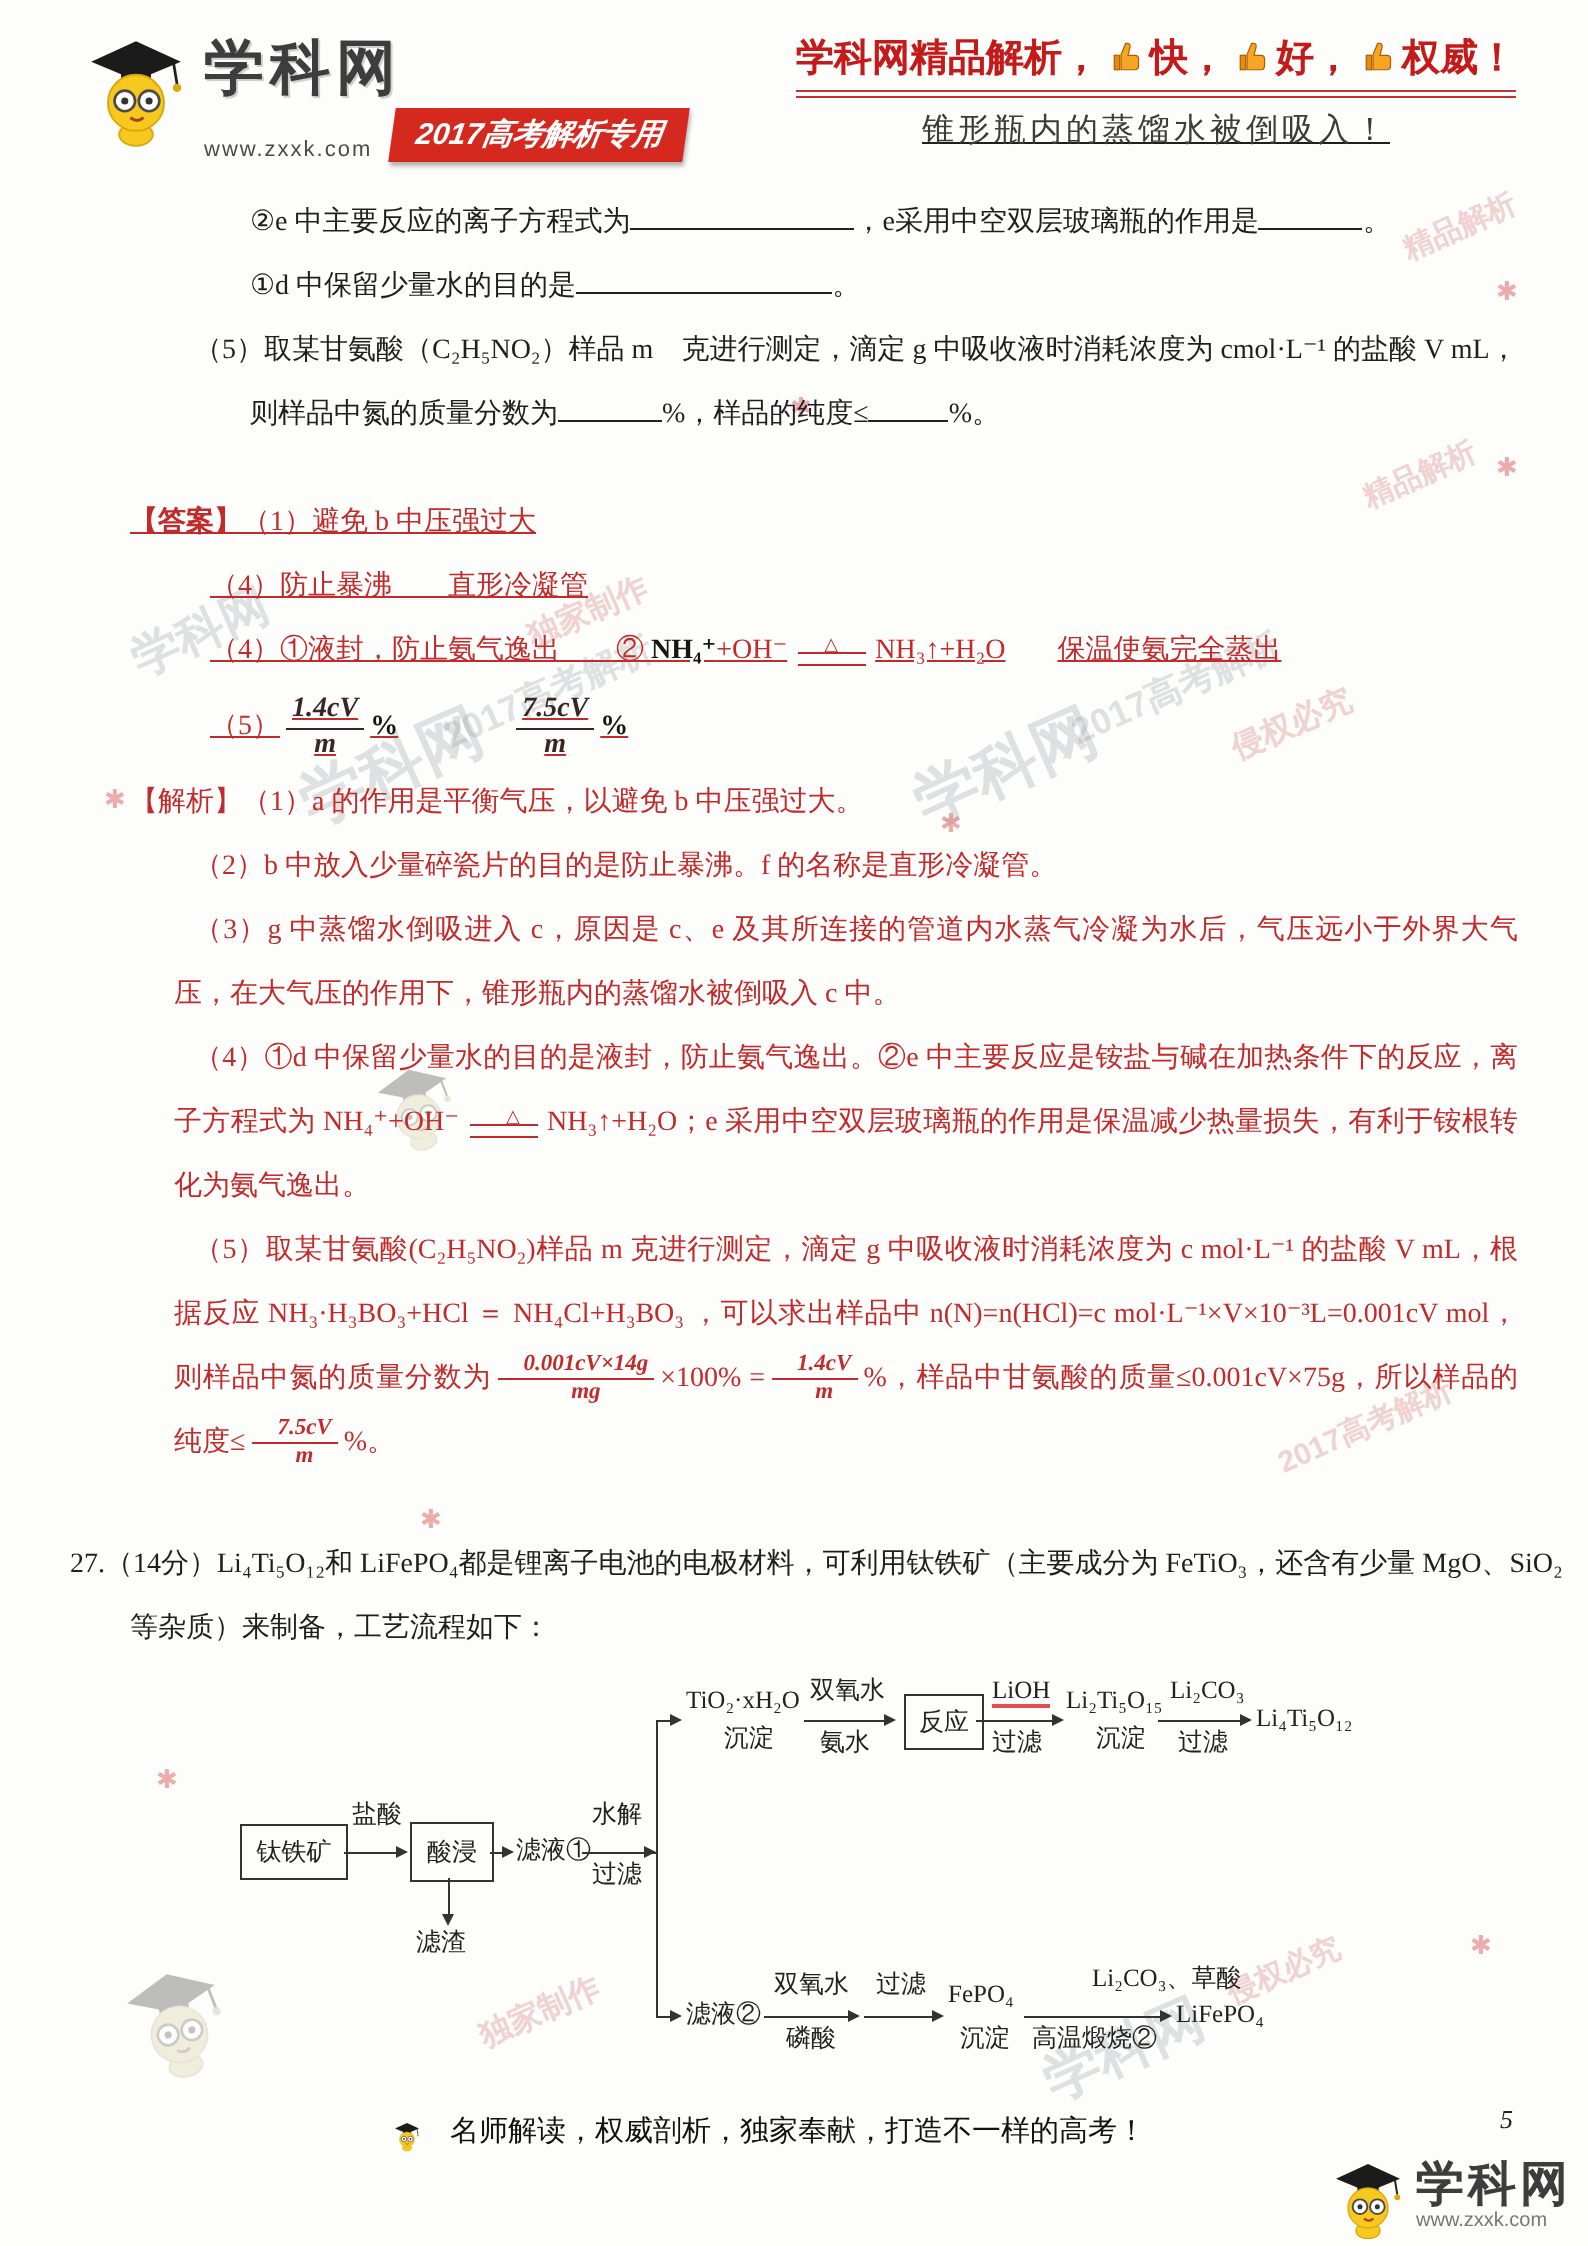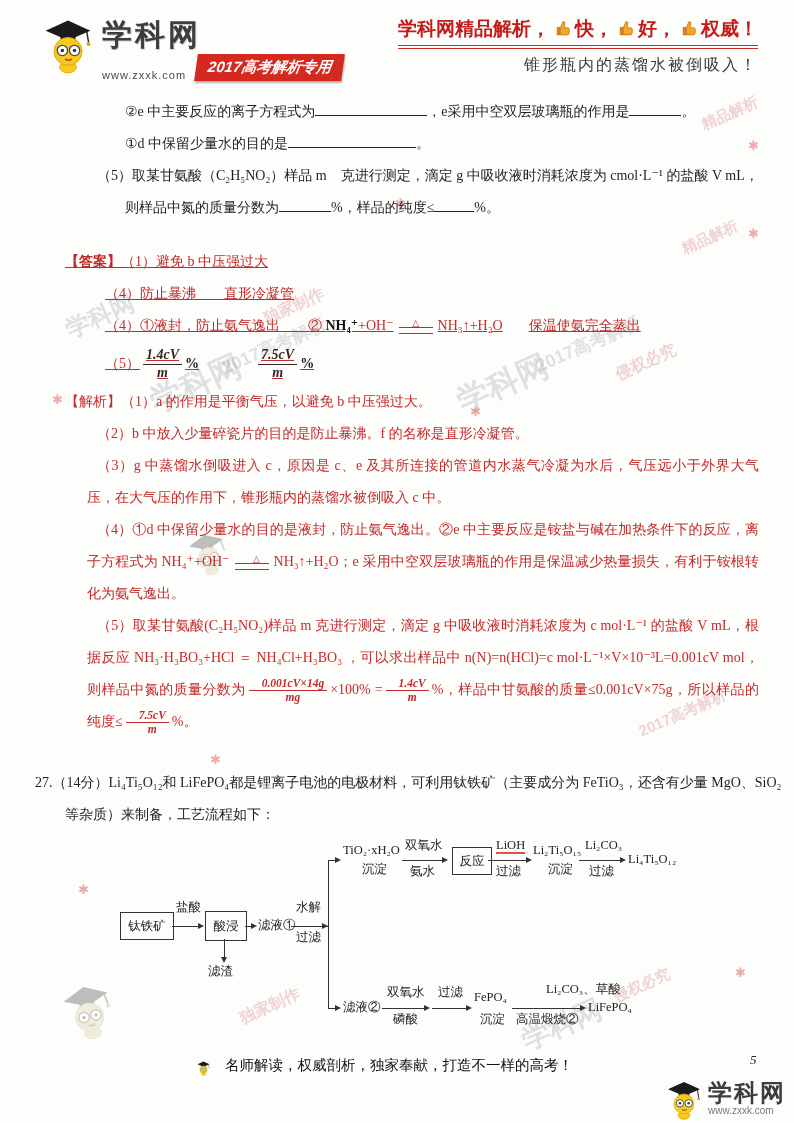--- a/index.html
+++ b/index.html
@@ -9,21 +9,21 @@
   .hdr-logo{position:absolute;left:40px;top:12px;display:flex;align-items:flex-start;gap:6px;z-index:2;}
   .mascot{display:block;}
   .logo-col{display:flex;flex-direction:column;margin-top:8px;}
   .logo-name{font-family:"Liberation Sans","DejaVu Sans",sans-serif;font-weight:900;font-size:30px;
              color:#3d3d3d;letter-spacing:3px;line-height:30px;text-shadow:1px 1px 0 #cfcfcf;}
   .logo-row{display:flex;align-items:flex-end;gap:10px;}
   .logo-url{font-family:"Liberation Sans",sans-serif;font-size:11px;color:#4a4a4a;letter-spacing:1px;}
   .badge{display:inline-block;background:#d5281e;color:#fff;font-family:"Liberation Sans",sans-serif;
          font-weight:bold;font-style:italic;font-size:15px;padding:4px 12px;transform:skewX(-8deg);
          box-shadow:1px 2px 2px rgba(0,0,0,.3);white-space:nowrap;margin-top:4px;}
-  .hdr-right{position:absolute;right:36px;top:16px;text-align:right;z-index:2;}
+  .hdr-right{position:absolute;right:36px;top:16px;text-align:center;z-index:2;text-decoration:underline;}
   .slogan1{display:inline-flex;align-items:center;gap:2px;color:#c41a1a;font-weight:bold;font-size:19px;
            border-bottom:4px double #c43030;padding-bottom:3px;white-space:nowrap;}
   .thumb{width:17px;height:17px;margin:0 1px 2px 3px;}
   .slogan2{margin-top:6px;color:#3c3c3c;font-size:16px;letter-spacing:2px;}
   
   .content{position:absolute;left:65px;top:96px;width:694px;font-size:14px;line-height:32px;z-index:1;}
   .content p{margin:0;}
   .ind1{padding-left:60px;}
   .q5{padding-left:60px;text-indent:-28px;}
   .blank{display:inline-block;border-bottom:1px solid #222;height:15px;vertical-align:baseline;}

